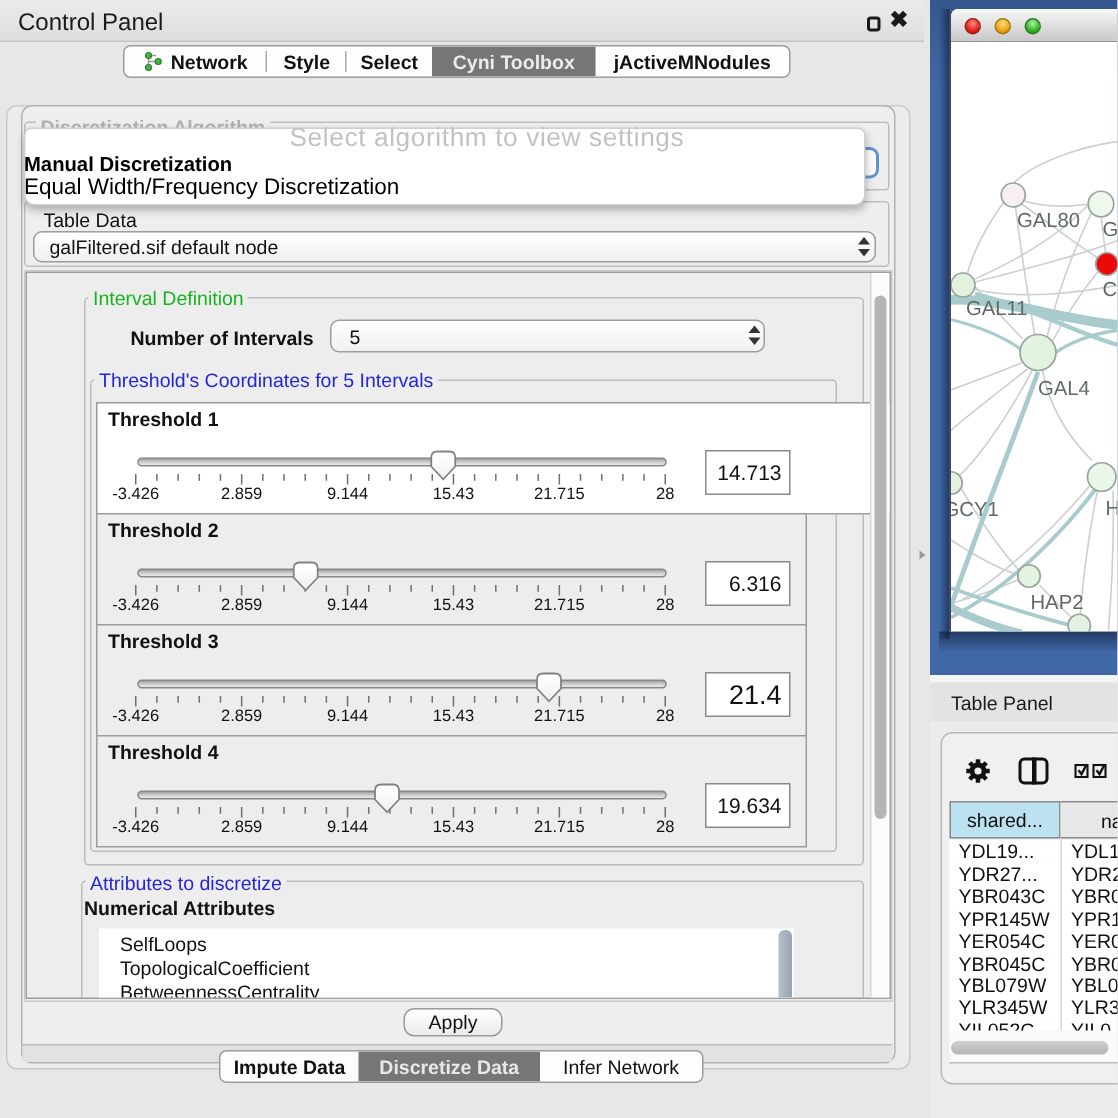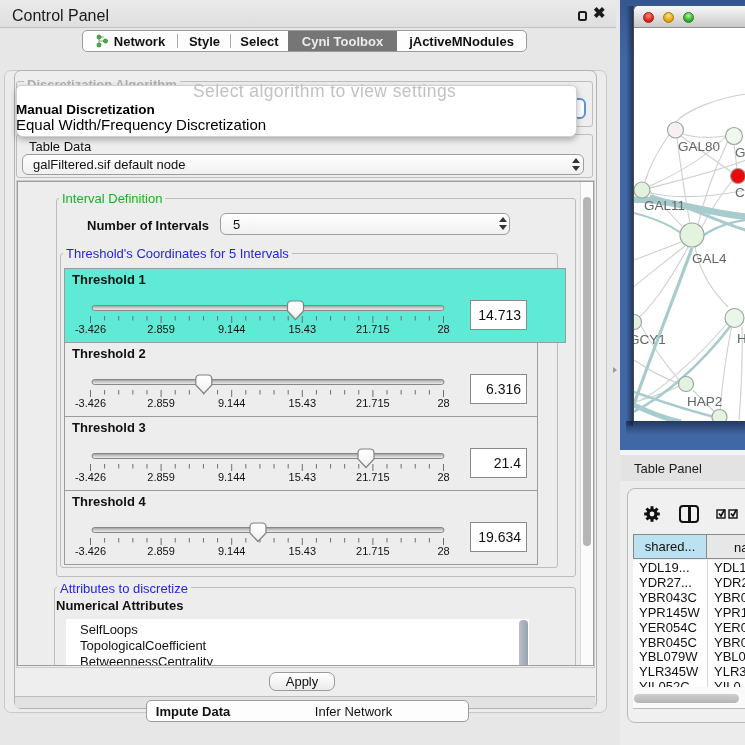--- a/index.html
+++ b/index.html
@@ -57,21 +57,21 @@
   <div class="abs" style="left:41px;top:9px;background:#ededed;padding:0 3px;color:#16b520">Interval Definition</div>
   <div class="abs" style="left:69px;top:36px;font-weight:bold">Number of Intervals</div>
   <div class="abs" style="left:202px;top:31px;width:290px;height:22px;background:linear-gradient(#ffffff,#f0f0f0);border:1px solid #9e9e9e;border-radius:6px"></div>
   <div class="abs" style="left:215px;top:35px">5</div>
   <div class="abs" style="left:481px;top:35px;width:0;height:0;border-left:4px solid transparent;border-right:4px solid transparent;border-bottom:5.5px solid #333"></div>
   <div class="abs" style="left:481px;top:43px;width:0;height:0;border-left:4px solid transparent;border-right:4px solid transparent;border-top:5.5px solid #333"></div>
 
   <div class="abs" style="left:42px;top:71px;width:498px;height:315px;border:1px solid #bdbdbd;border-radius:3px"></div>
   <div class="abs" style="left:45px;top:64px;background:#ededed;padding:0 3px;color:#2525dd">Threshold's Coordinates for 5 Intervals</div>
 
-<div style="position:absolute;left:46px;top:86px;width:502px;height:75px;border:1px solid #9b9b9b;background:#5eead4;box-sizing:border-box">
+<div style="position:absolute;left:46px;top:86px;width:570px;height:75px;border:1px solid #9b9b9b;background:#ffffff;box-sizing:border-box">
 <div style="position:absolute;left:7px;top:3px;font-weight:bold;font-size:13px;color:#111">Threshold 1</div>
 <svg width="472" height="73" style="position:absolute;left:0;top:0">
         <defs>
 <linearGradient id="trk" x1="0" y1="0" x2="0" y2="1">
 <stop offset="0" stop-color="#989898"></stop>
             <stop offset="0.5" stop-color="#cdcdcd"></stop>
             <stop offset="1" stop-color="#f0f0f0"></stop>
 </linearGradient>
 <linearGradient id="thm" x1="0" y1="0" x2="0" y2="1">
 <stop offset="0" stop-color="#ffffff"></stop>
@@ -136,21 +136,21 @@
         <rect x="27" y="36.5" width="352" height="5" rx="2.5" fill="url(#trk)" stroke="#878787" stroke-width="1"></rect>
         <path d="M25.50 47V54 M39.62 47V51.5 M53.74 47V51.5 M67.86 47V51.5 M81.98 47V51.5 M96.10 47V54 M110.22 47V51.5 M124.34 47V51.5 M138.46 47V51.5 M152.58 47V51.5 M166.70 47V54 M180.82 47V51.5 M194.94 47V51.5 M209.06 47V51.5 M223.18 47V51.5 M237.30 47V54 M251.42 47V51.5 M265.54 47V51.5 M279.66 47V51.5 M293.78 47V51.5 M307.90 47V54 M322.02 47V51.5 M336.14 47V51.5 M350.26 47V51.5 M364.38 47V51.5 M378.50 47V54" stroke="#6f6f6f" stroke-width="1"></path>
         <text x="25.5" y="63.5" font-size="11" font-family="Liberation Sans, sans-serif" fill="#111" text-anchor="middle">-3.426</text>
         <text x="96.1" y="63.5" font-size="11" font-family="Liberation Sans, sans-serif" fill="#111" text-anchor="middle">2.859</text>
         <text x="166.7" y="63.5" font-size="11" font-family="Liberation Sans, sans-serif" fill="#111" text-anchor="middle">9.144</text>
         <text x="237.3" y="63.5" font-size="11" font-family="Liberation Sans, sans-serif" fill="#111" text-anchor="middle">15.43</text>
         <text x="307.9" y="63.5" font-size="11" font-family="Liberation Sans, sans-serif" fill="#111" text-anchor="middle">21.715</text>
         <text x="378.5" y="63.5" font-size="11" font-family="Liberation Sans, sans-serif" fill="#111" text-anchor="middle">28</text>
         <path d="M 293.0 42 L 293.0 36 Q 293.0 32 297.0 32 L 305.0 32 Q 309.0 32 309.0 36 L 309.0 42 L 301.0 50.5 Z" fill="url(#thm)" stroke="#828282" stroke-width="1.2"></path>
       </svg>
-<div style="position:absolute;left:405px;top:31px;width:57px;height:30px;background:#fff;border:1px solid #8a8a8a;display:flex;align-items:center;justify-content:flex-end;padding-right:5px;font-size:14px;color:#111;box-sizing:border-box">21.4</div>
+<div style="position:absolute;left:405px;top:31px;width:57px;height:30px;background:#fff;border:1px solid #8a8a8a;display:flex;align-items:center;justify-content:flex-end;padding-right:5px;font-size:18px;color:#111;box-sizing:border-box">21.4</div>
 </div>
 <div style="position:absolute;left:46px;top:308px;width:474px;height:75px;border:1px solid #9b9b9b;background:#ededed;box-sizing:border-box">
 <div style="position:absolute;left:7px;top:3px;font-weight:bold;font-size:13px;color:#111">Threshold 4</div>
 <svg width="472" height="73" style="position:absolute;left:0;top:0">
         <defs>
 <linearGradient id="trk" x1="0" y1="0" x2="0" y2="1">
 <stop offset="0" stop-color="#989898"></stop>
             <stop offset="0.5" stop-color="#cdcdcd"></stop>
             <stop offset="1" stop-color="#f0f0f0"></stop>
 </linearGradient>
@@ -183,20 +183,21 @@
   <div class="abs" style="left:501px;top:438px;width:9px;height:60px;background:linear-gradient(90deg,#b7bfca,#98a4b2);border-radius:4px"></div>
 
   <div class="abs" style="left:562px;top:0;width:13px;height:485px;background:#fbfbfb;border-left:1px solid #d8d8d8"></div>
   <div class="abs" style="left:564.5px;top:15px;width:8px;height:349px;background:#b5b5b5;border-radius:4px"></div>
 </div>
 
 <div class="abs" style="left:269px;top:672px;width:66px;height:19px;background:linear-gradient(#ffffff,#ebebeb);border:1px solid #9a9a9a;border-radius:7px;display:flex;align-items:center;justify-content:center">Apply</div>
 
 <div class="abs" style="left:146px;top:700px;width:323px;height:22px;background:#fdfdfd;border:1px solid #9b9b9b;border-radius:5px;display:flex;overflow:hidden">
  <div style="width:92px;display:flex;align-items:center;justify-content:center;font-weight:bold;flex:none">Impute Data</div>
+ <div style="width:121px;display:flex;align-items:center;justify-content:center;background:#767676;color:#e8e8e8;font-weight:bold;flex:none">Discretize Data</div>
  <div style="flex:1;display:flex;align-items:center;justify-content:center;font-weight:normal">Infer Network</div>
 </div>
 
 <div class="abs" style="left:16px;top:85px;width:561px;height:52px;background:#fff;border:1px solid #d0d0d0;border-radius:5px 5px 7px 7px;box-shadow:0 3px 6px rgba(0,0,0,0.28);z-index:30"></div>
 <div class="abs" style="left:193px;top:81px;font-size:17.5px;letter-spacing:0.4px;color:#c2c2c2;z-index:31">Select algorithm to view settings</div>
 <div class="abs" style="left:16px;top:102px;font-size:13.5px;font-weight:bold;color:#000;z-index:31">Manual Discretization</div>
 <div class="abs" style="left:16px;top:116px;font-size:15px;color:#000;z-index:31">Equal Width/Frequency Discretization</div>
 
 <div class="abs" style="left:613px;top:367px;width:0;height:0;border-top:3.5px solid transparent;border-bottom:3.5px solid transparent;border-left:4px solid #9a9a9a"></div>
 

